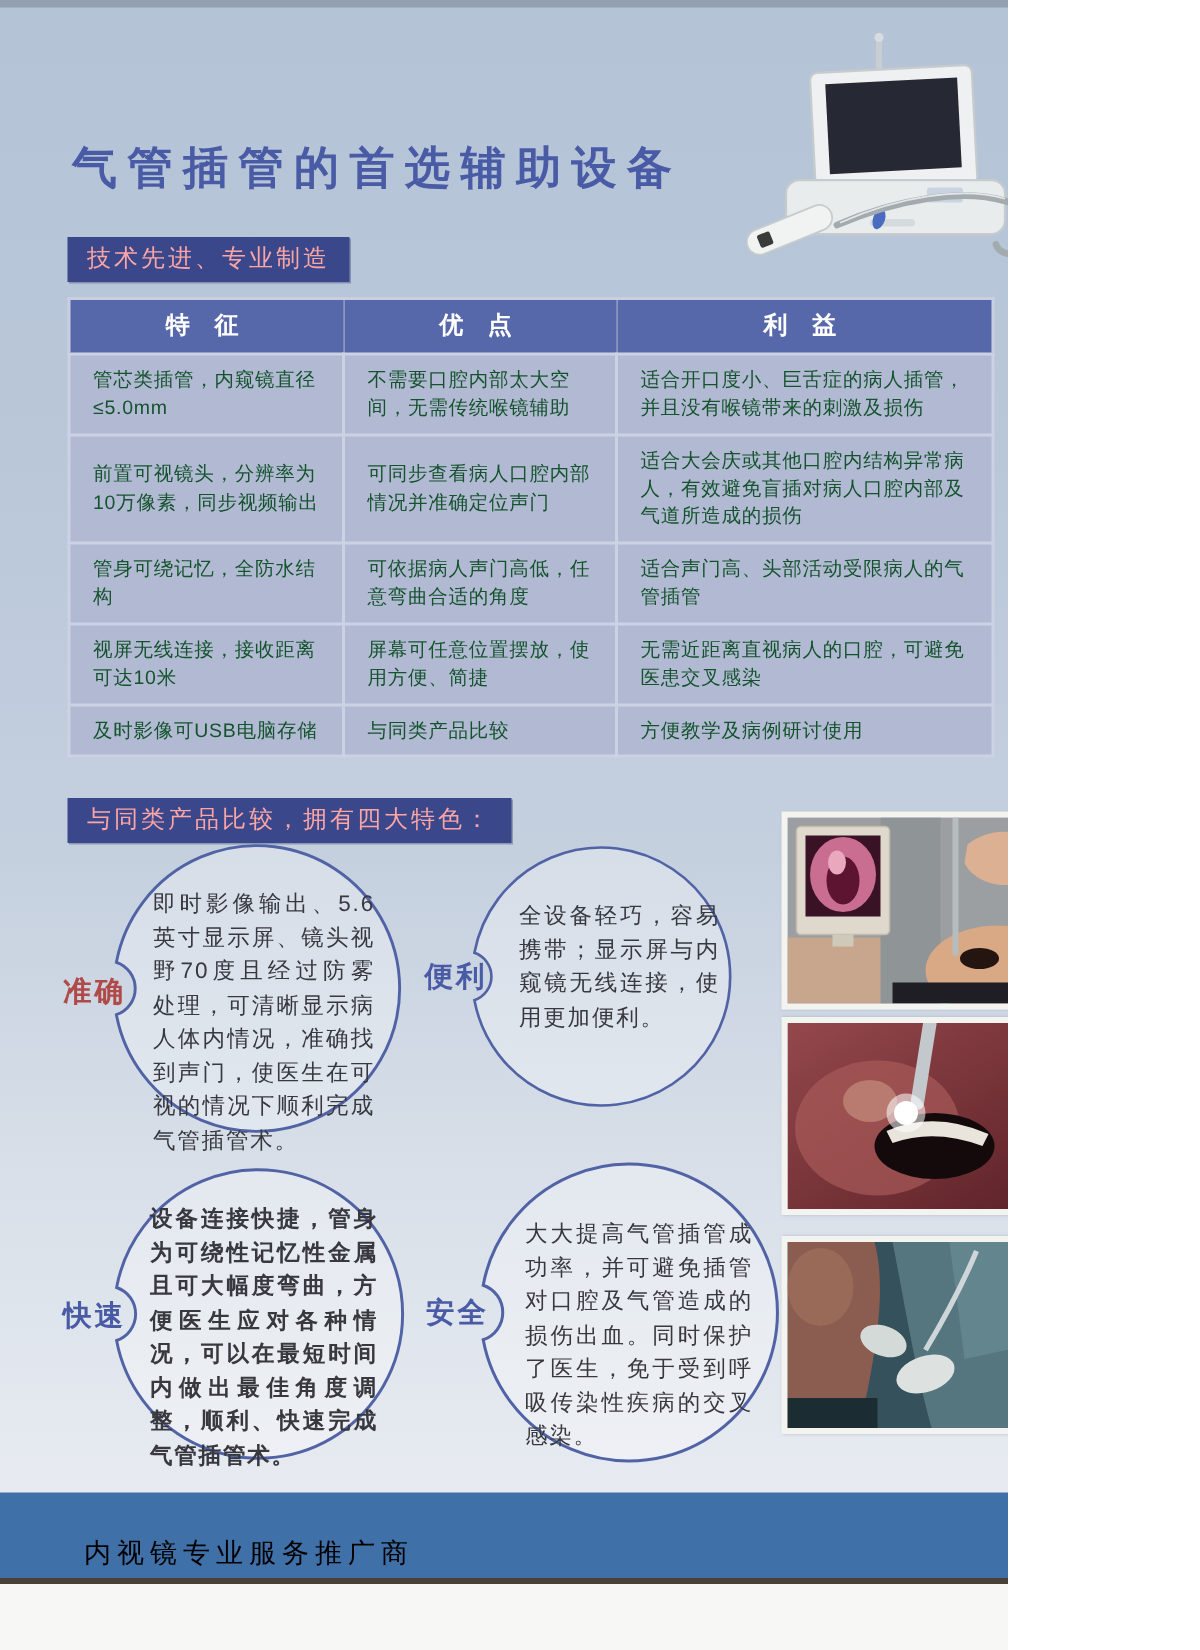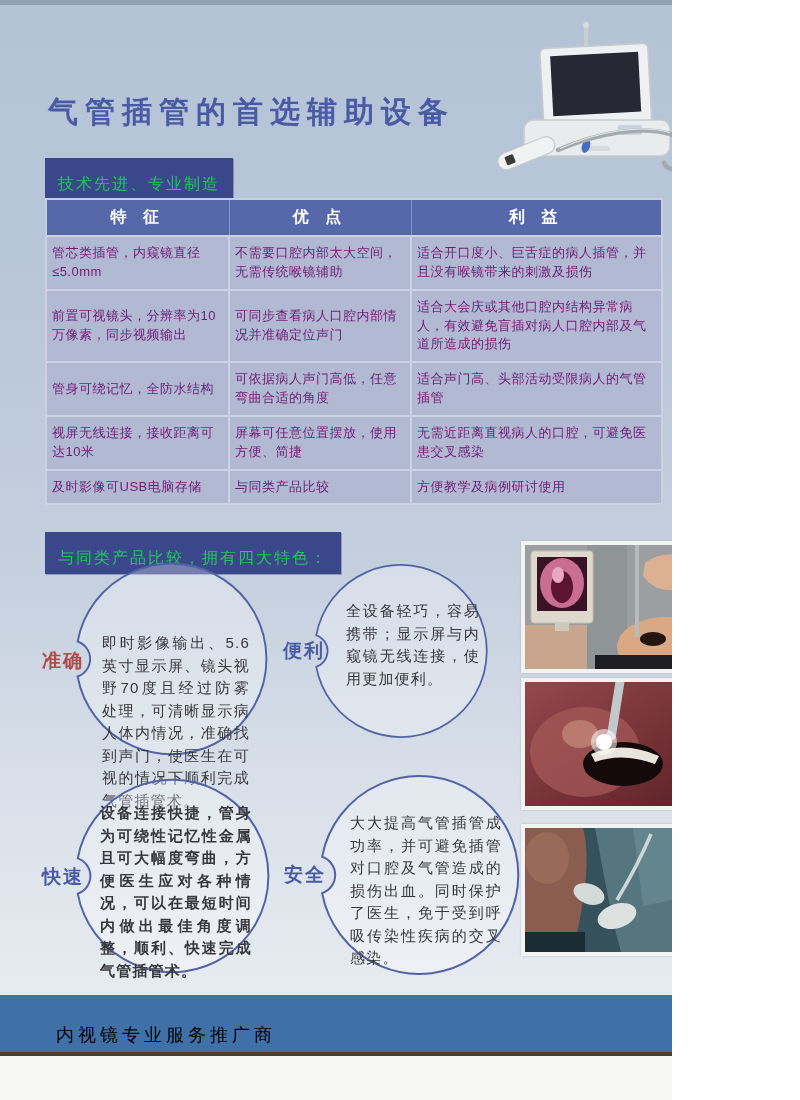--- a/index.html
+++ b/index.html
@@ -11,40 +11,40 @@
   .scan-top-edge{position:absolute;left:0;top:0;width:772px;height:5px;background:#93a0b1;}
   .scan-right-strip{position:absolute;left:770px;top:0;width:30px;height:1100px;background:#f9f9f7;border-left:1px solid #d8d9d6;}
   .scan-bottom-strip{position:absolute;left:0;top:1056px;width:772px;height:44px;background:#f7f8f6;}
   .band-shadow{position:absolute;left:0;top:1052px;width:772px;height:4px;background:#4a4036;}
 
   .page-title{
     position:absolute;left:48px;top:92px;
     font-size:30px;font-weight:bold;color:#4a5ba6;letter-spacing:7px;
   }
   .banner{
-    position:absolute;background:#3a478b;color:#22c55e;
-    font-size:16px;letter-spacing:2px;padding:16px 13px 5px 13px;
+    position:absolute;background:#3a478b;color:#fca5a5;
+    font-size:16px;letter-spacing:2px;padding:4px 13px 5px 13px;
     box-shadow:1px 1px 0 rgba(40,50,100,.35);white-space:nowrap;
   }
   .banner.tech{left:45px;top:158px;}
   .banner.compare{left:45px;top:504px;margin-top:28px;}
 
   
   .cmp-table{
     position:absolute;left:45px;top:198px;width:616px;
     border-collapse:collapse;table-layout:fixed;
     border:2px solid #c9cfe1;
   }
   .cmp-table th{
     background:#5668a9;color:#ffffff;font-size:16px;font-weight:bold;
     letter-spacing:6px;padding:7px 4px;border:1px solid #8b97c2;
   }
   .cmp-table td{
-    background:#b2bad3;color:#701a75;font-size:13px;line-height:1.45;
-    padding:7px 5px;border:2px solid #ccd2e3;vertical-align:middle;
+    background:#b2bad3;color:#14532d;font-size:13px;line-height:1.45;
+    padding:7px 15px;border:2px solid #ccd2e3;vertical-align:middle;
     letter-spacing:0.5px;
   }
   .cmp-table col.c1{width:183px;}
   .cmp-table col.c2{width:182px;}
   .cmp-table col.c3{width:251px;}
 
   
   .bubble-svg{position:absolute;overflow:visible;}
   .bubble-path{fill:rgba(255,255,255,0.30);stroke:#5163a5;stroke-width:2;}
   .bubble-label{
@@ -141,21 +141,21 @@
       </tr>
     </tbody>
   </table>
 
   <div class="banner compare">与同类产品比较，拥有四大特色：</div>
 
   <svg class="bubble-svg" style="left:64px;top:556px;" width="206" height="206" viewBox="0 0 212 212">
     <path class="bubble-path" d="M 14 88 A 98 98 0 1 1 14 124 A 19 19 0 0 0 14 88 Z"></path>
   </svg>
   <div class="bubble-label f-red" style="left:42px;top:648px;text-align:center;">准确</div>
-  <div class="bubble-text" style="left:102px;top:592px;width:148px;margin-top:40px;">即时影像输出、5.6英寸显示屏、镜头视野70度且经过防雾处理，可清晰显示病人体内情况，准确找到声门，使医生在可视的情况下顺利完成气管插管术。</div>
+  <div class="bubble-text" style="left:102px;top:592px;width:148px;">即时影像输出、5.6英寸显示屏、镜头视野70度且经过防雾处理，可清晰显示病人体内情况，准确找到声门，使医生在可视的情况下顺利完成气管插管术。</div>
 
   <svg class="bubble-svg" style="left:304px;top:558px;" width="186" height="186" viewBox="0 0 212 212">
     <path class="bubble-path" d="M 14 88 A 98 98 0 1 1 14 124 A 19 19 0 0 0 14 88 Z"></path>
   </svg>
   <div class="bubble-label f-blue" style="left:283px;top:638px;">便利</div>
   <div class="bubble-text" style="left:346px;top:600px;width:134px;">全设备轻巧，容易携带；显示屏与内窥镜无线连接，使用更加便利。</div>
 
   <svg class="bubble-svg" style="left:64px;top:772px;" width="208" height="208" viewBox="0 0 212 212">
     <path class="bubble-path" d="M 14 88 A 98 98 0 1 1 14 124 A 19 19 0 0 0 14 88 Z"></path>
   </svg>

